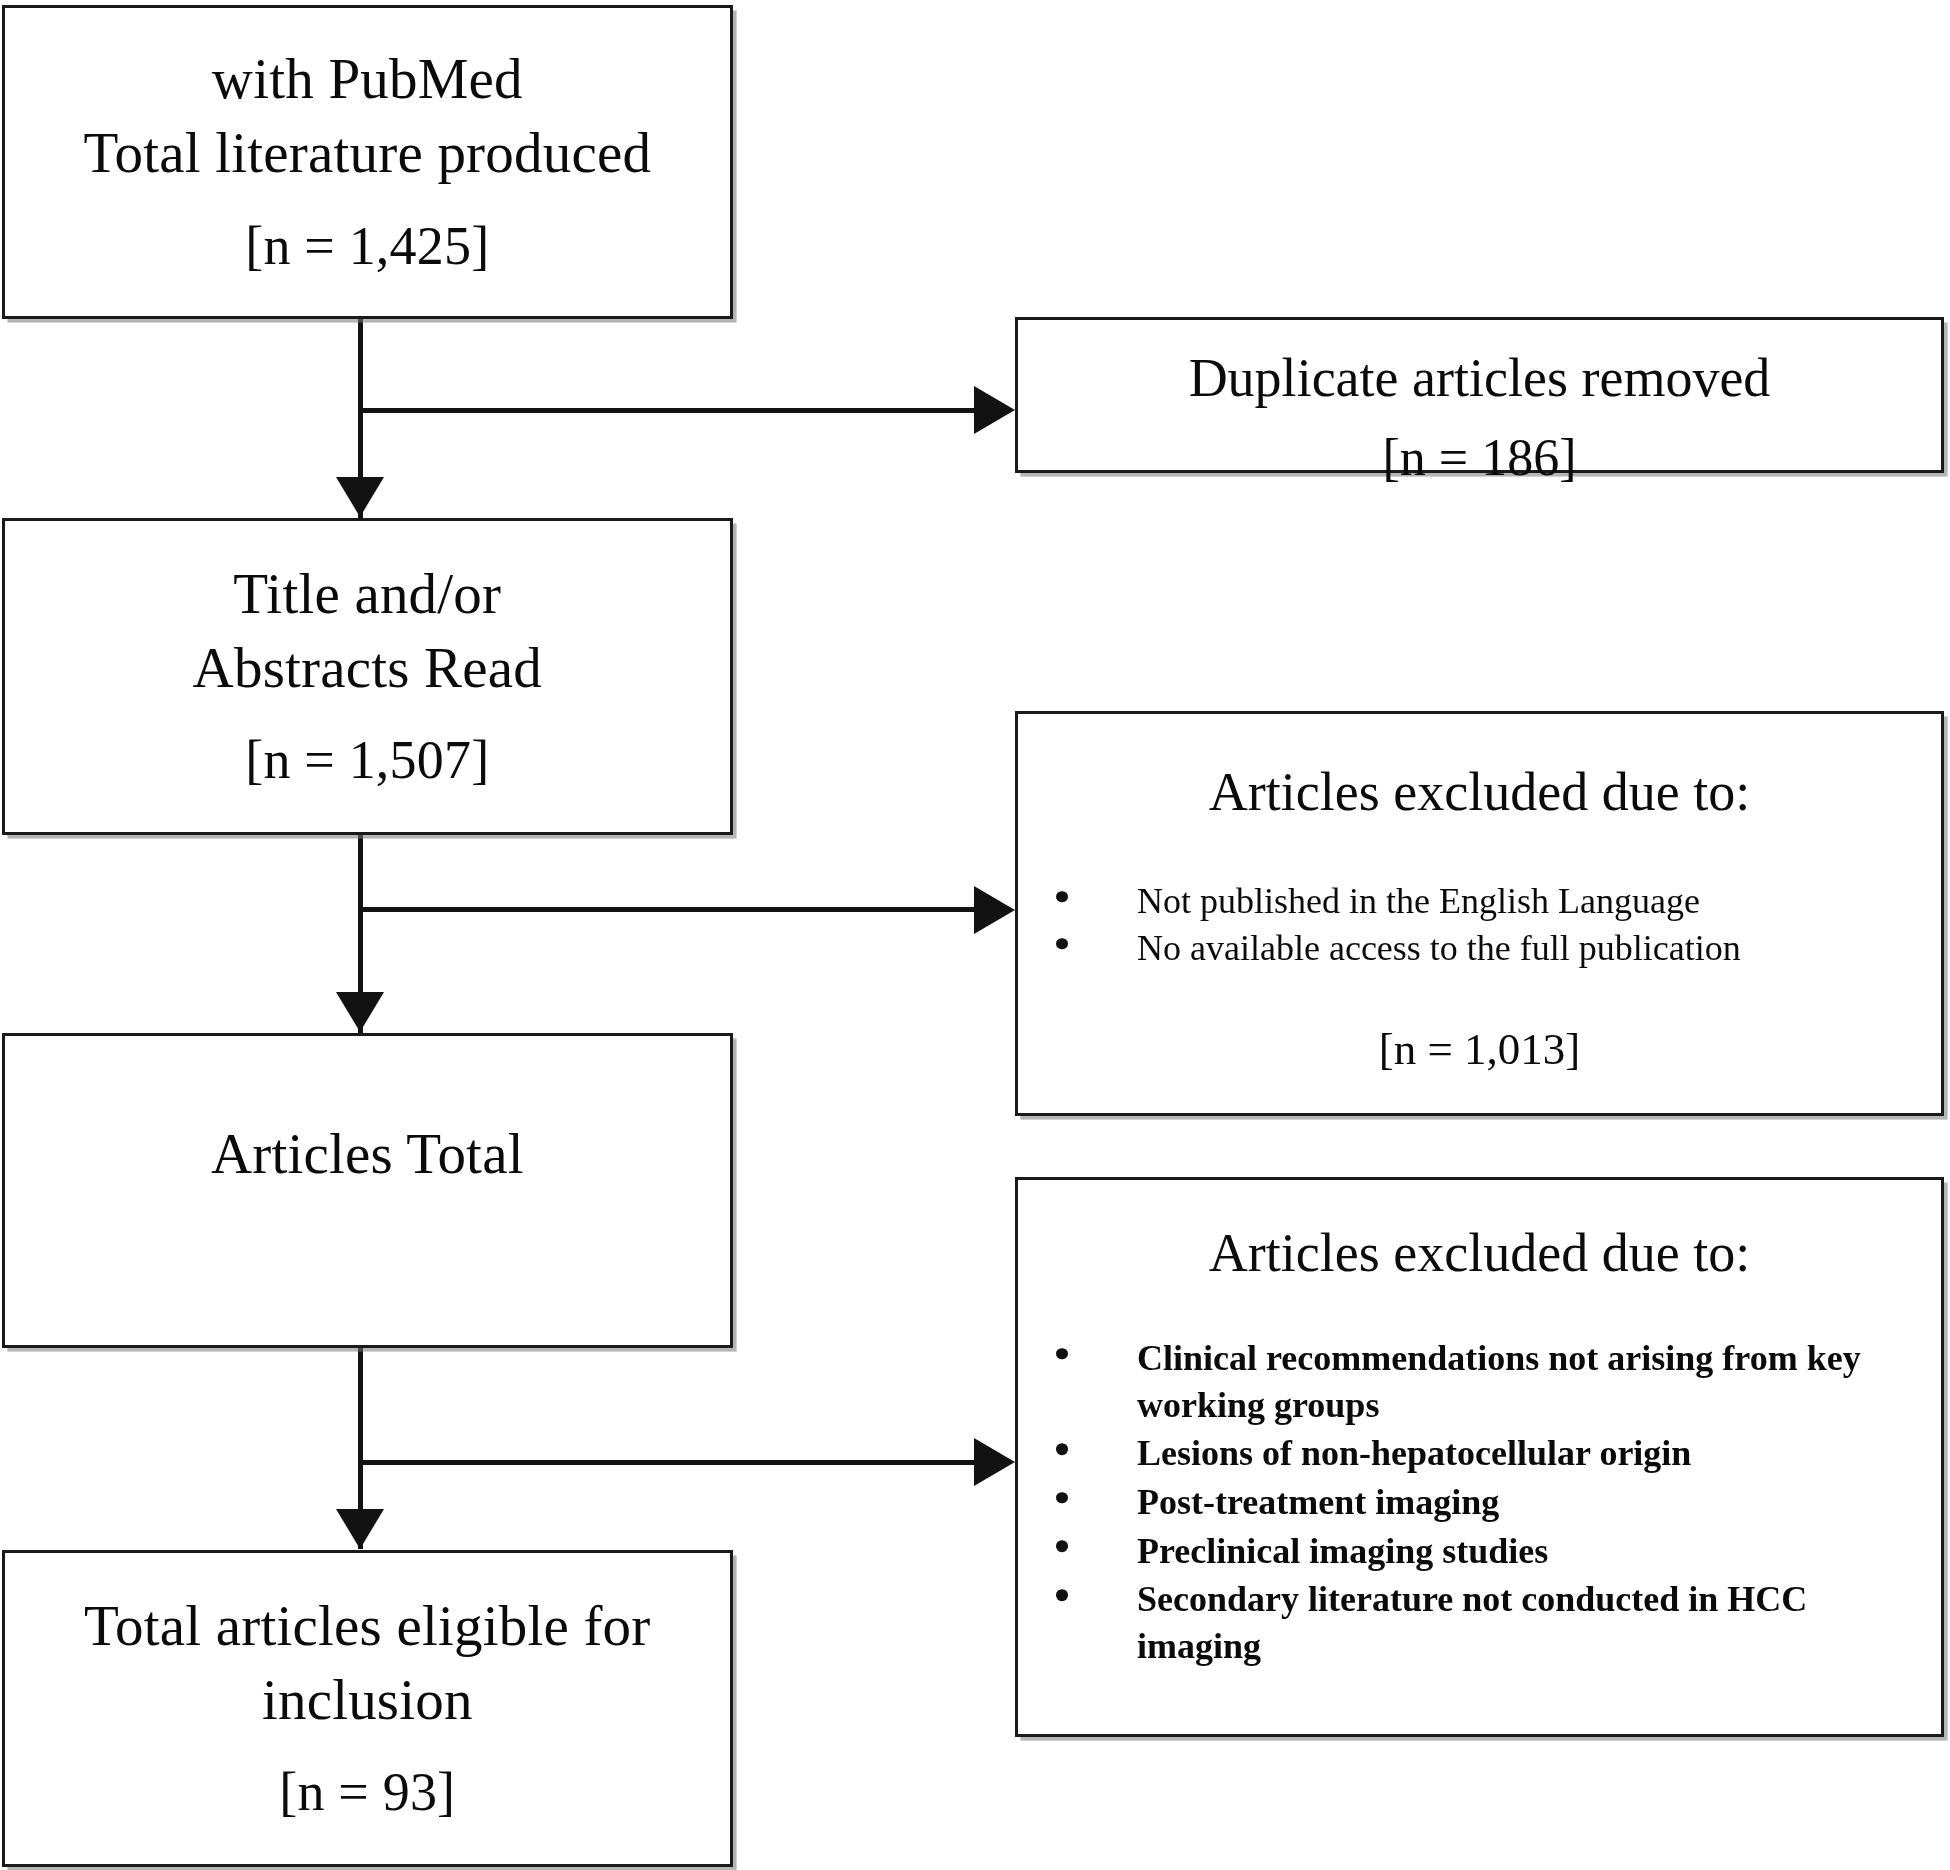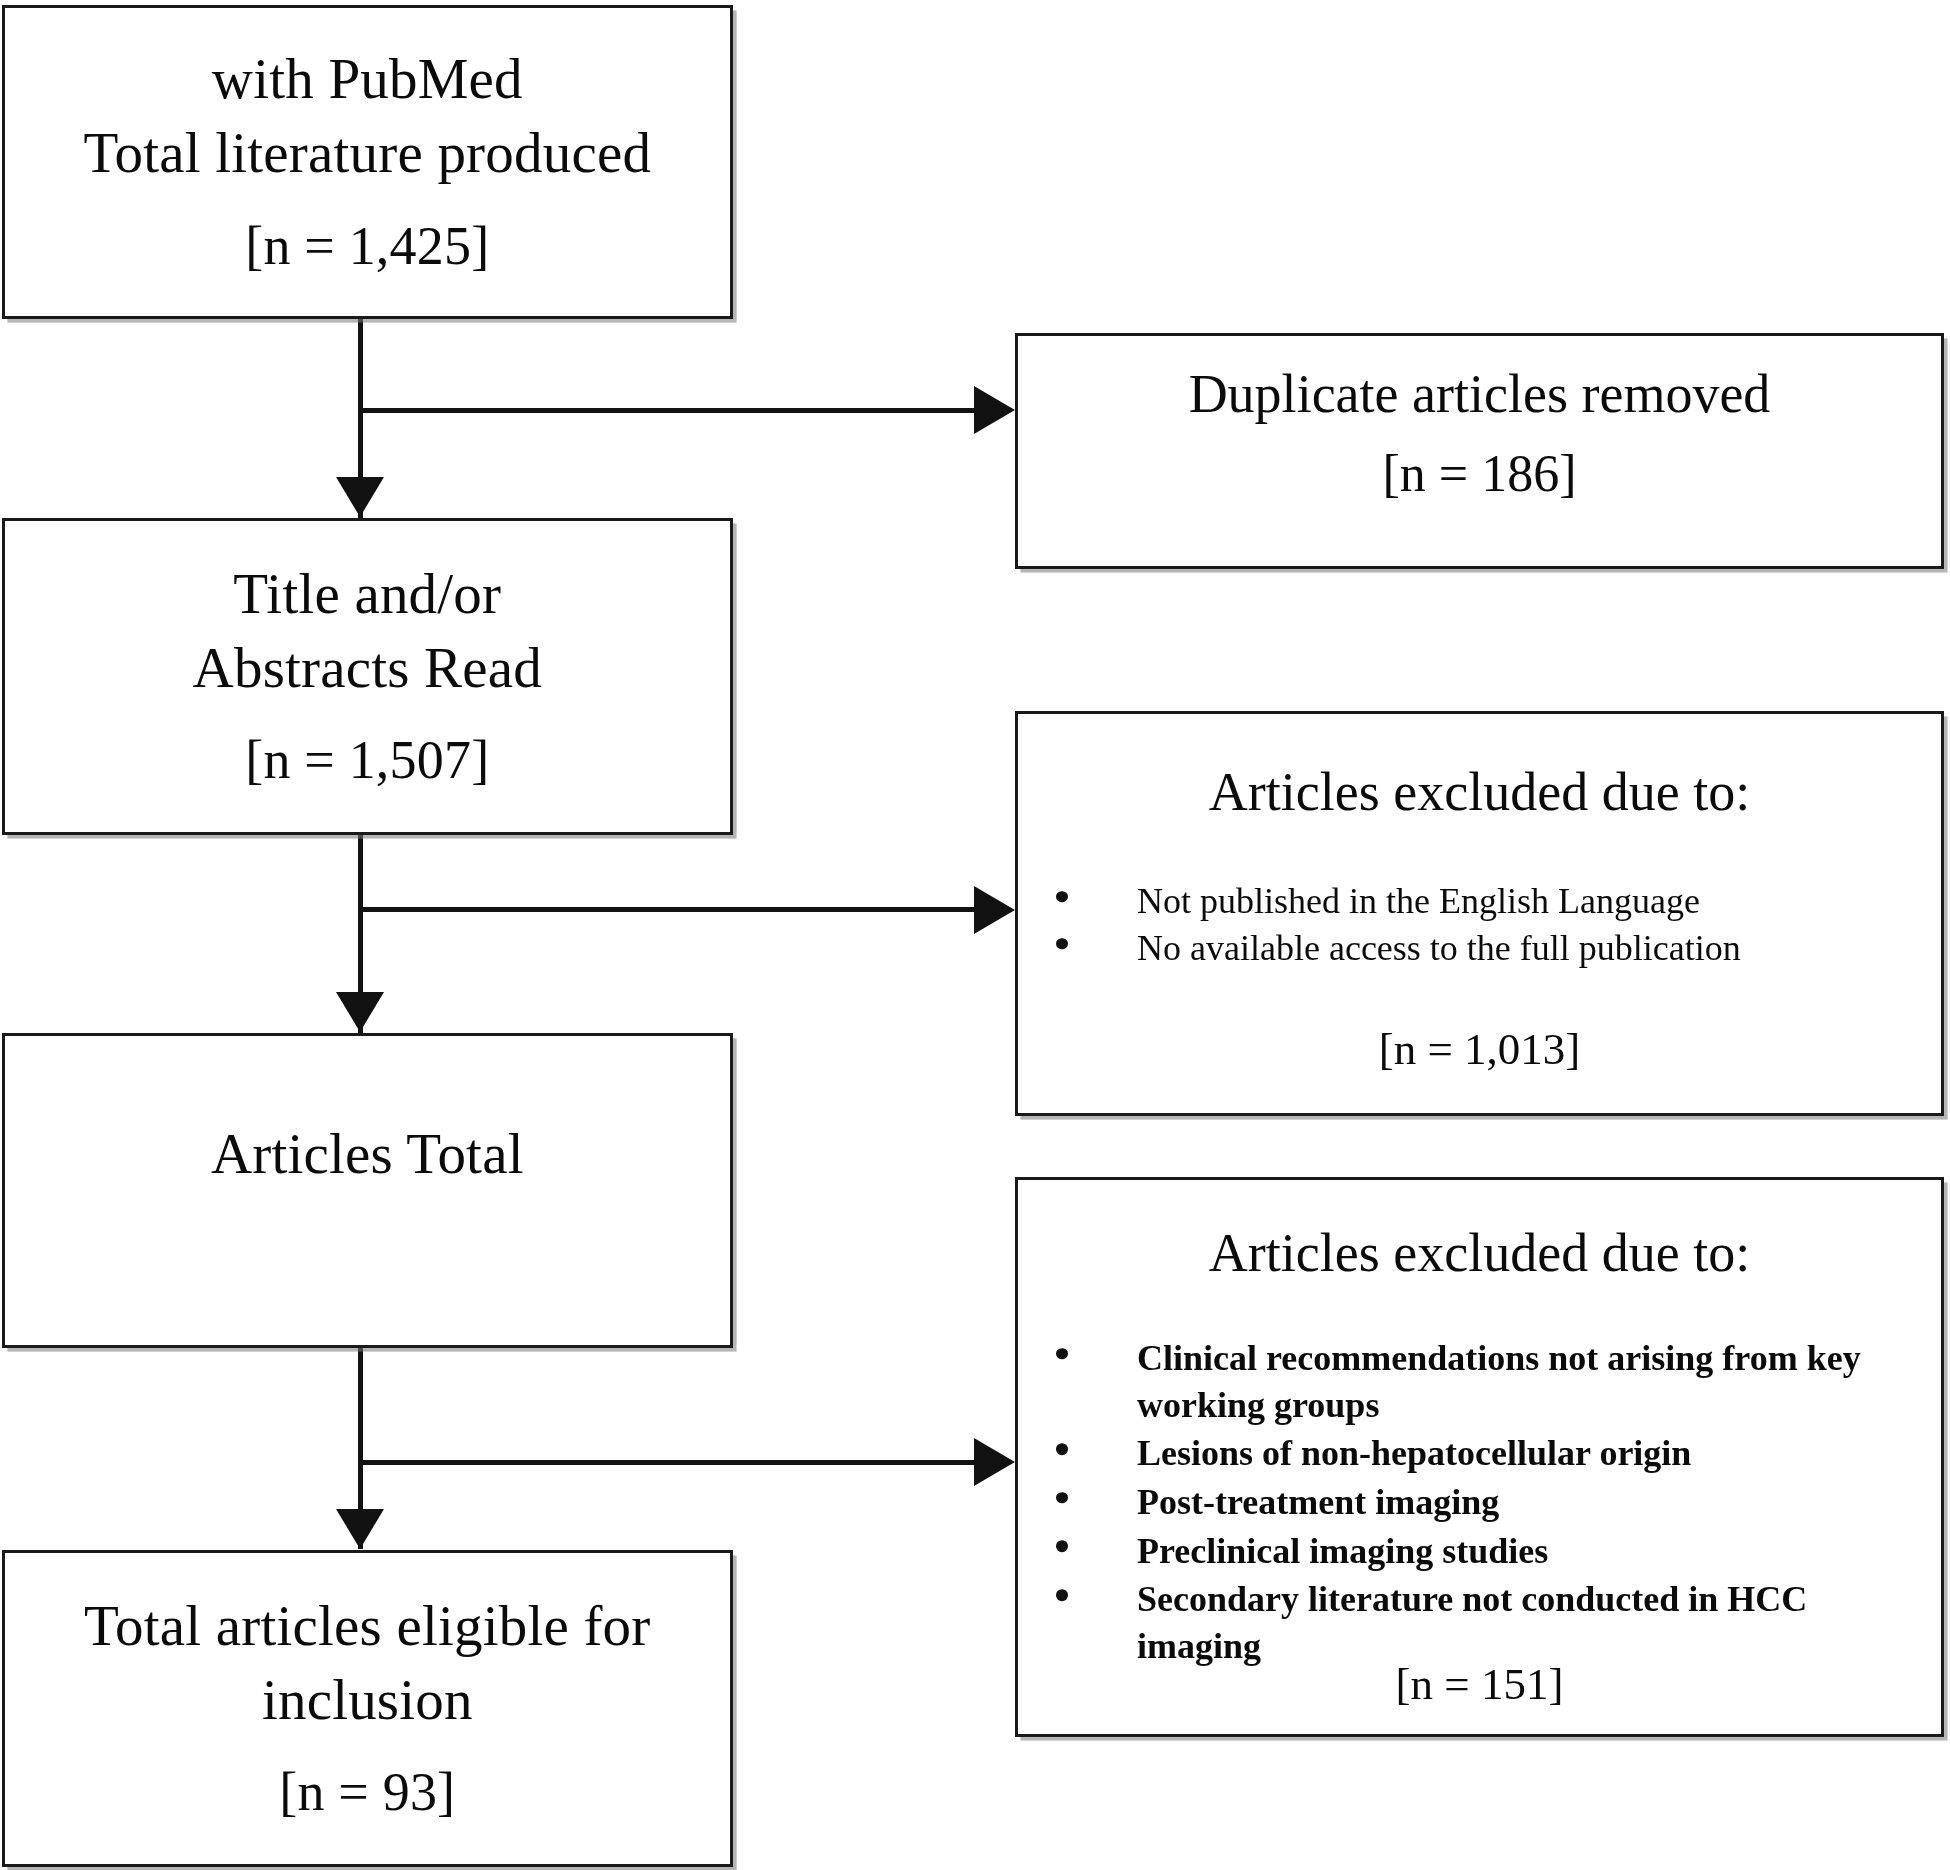--- a/index.html
+++ b/index.html
@@ -138,21 +138,21 @@
   </div>
 
   <div class="node main-node" style="left:1.8px; top:1550px; width:731px; height:317px;">
     <div class="node-inner" style="top:36px;">
       <span class="line">Total articles eligible for</span>
       <span class="line">inclusion</span>
       <span class="line count">[n = 93]</span>
     </div>
   </div>
 
-  <div class="node side-node" style="left:1015px; top:317px; width:929px; height:236px;margin-top:16px;">
+  <div class="node side-node" style="left:1015px; top:317px; width:929px; height:156px;">
     <div class="node-inner" style="top:23.4px;">
       <span class="line head">Duplicate articles removed</span>
       <span class="line count" style="font-size:52px; margin-top:10.8px;">[n = 186]</span>
     </div>
   </div>
 
   <div class="node side-node" style="left:1015px; top:711px; width:929px; height:405px;">
     <div class="node-inner" style="top:43px;">
       <span class="line head">Articles excluded due to:</span>
     </div>
@@ -190,19 +190,16 @@
       </li>
       <li>
         <span class="dot"></span>
         <span>Preclinical imaging studies</span>
       </li>
       <li style="white-space:normal; padding-right:126px;">
         <span class="dot"></span>
         <span>Secondary literature not conducted in HCC imaging</span>
       </li>
     </ul>
-    <div class="node-inner" style="top:475px;">
-      <span class="line count">[n = 151]</span>
-    </div>
   </div>
 
 </div>
 
 
 </body></html>

